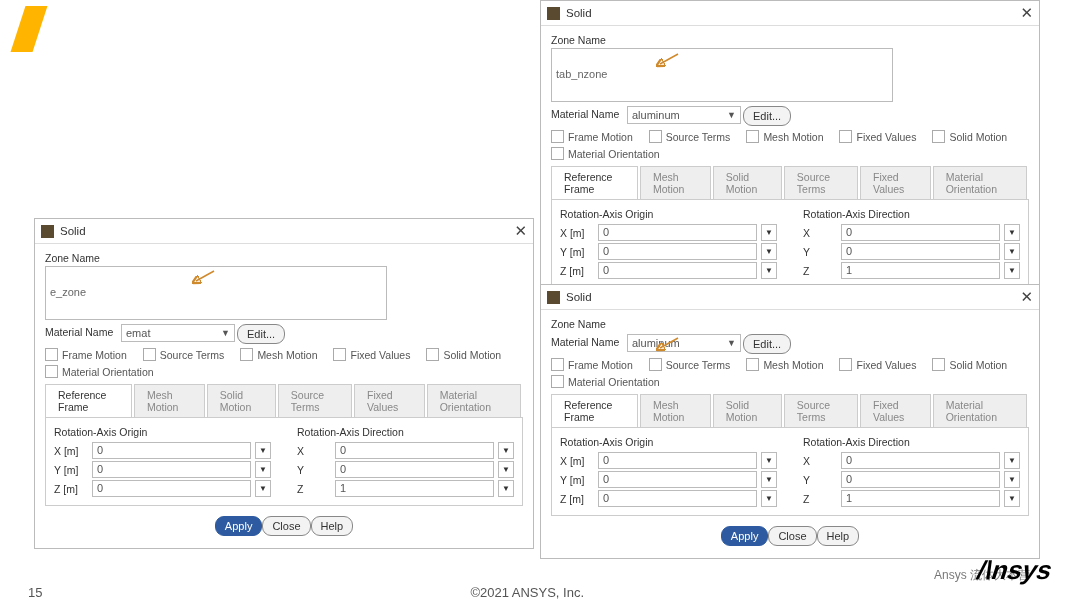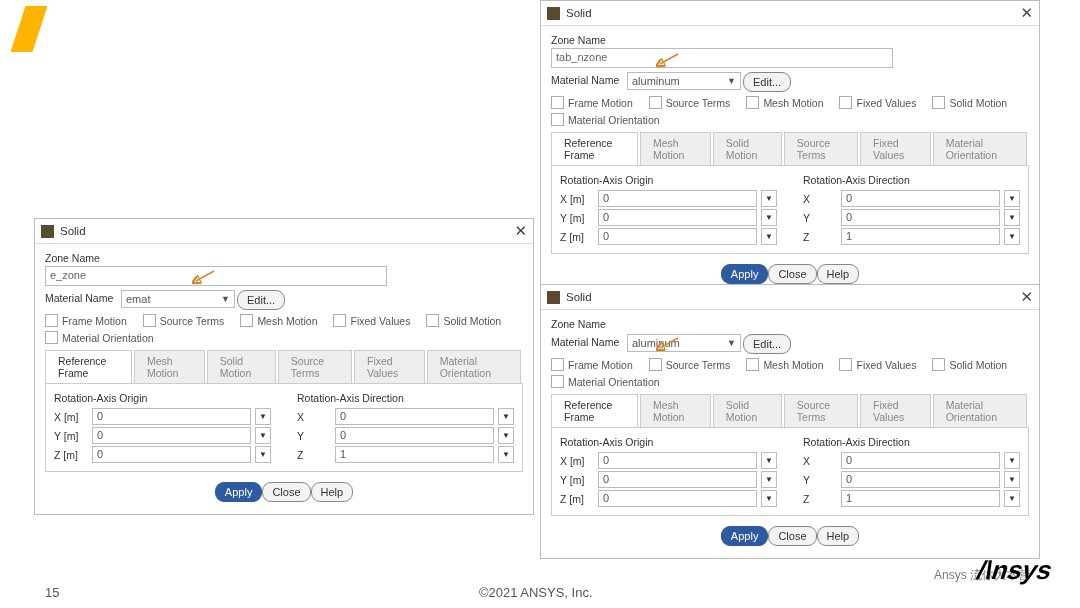--- a/index.html
+++ b/index.html
@@ -2,37 +2,37 @@
 <html><head>
 <meta charset="utf-8">
 <style>
 html,body{margin:0;padding:0;font-family:"Segoe UI",Arial,sans-serif;background:#fff;color:#222}
 .slide{position:relative;width:1080px;height:608px;overflow:hidden}
 .accent-bar{position:absolute;left:18px;top:6px;width:22px;height:46px;background:#ffb400;transform:skewX(-18deg)}
 .title{position:absolute;left:56px;top:12px;font-size:34px;font-weight:500;color:#433}
 .title .cn{font-size:34px}
 .bullet{position:absolute;left:84px;top:104px;font-size:22px;color:#444}
 .bullet::before{content:"• ";font-size:24px}
-.footer{position:absolute;left:17px;right:0;bottom:8px;display:flex;justify-content:space-between;align-items:center;padding:0 28px;font-size:13px;color:#555}
+.footer{position:absolute;left:0;right:0;bottom:8px;display:flex;justify-content:space-between;align-items:center;padding:0 28px;font-size:13px;color:#555}
 .footer .c{flex:1;text-align:center}
 .water{position:absolute;right:50px;bottom:24px;font-size:12px;color:rgba(0,0,0,.55)}
 .logo{position:absolute;right:28px;bottom:22px;font-size:26px;font-weight:700;color:#000}
 .logo span{display:inline-block;transform:skewX(-18deg)}
 
 .dlg{position:absolute;border:1px solid #bbb;background:#fff;font-size:11px;color:#333}
 .dlg1{left:34px;top:218px;width:498px}
 .dlg2{left:540px;top:0;width:498px}
 .dlg3{left:540px;top:284px;width:498px}
 .hdr{display:flex;align-items:center;padding:3px 6px;border-bottom:1px solid #ddd}
 .hdr .ico{width:13px;height:13px;background:#5a4a30;margin-right:6px}
 .hdr .ttl{font-size:11.5px;color:#333}
 .hdr .x{margin-left:auto;font-size:15px;cursor:pointer;color:#444}
 .body{padding:6px 10px 8px}
 .lbl{font-size:10.5px;color:#333;margin:2px 0 2px}
-.txt{display:block;width:332px;border:1px solid #bbb;background:#fff;color:#666;font-size:11px;padding:2px 4px;height:14px}
+.txt{display:block;width:332px;border:1px solid #bbb;background:#fff;color:#666;font-size:11px;padding:19px 4px;height:14px}
 .row{display:flex;align-items:flex-start;gap:2px;margin:4px 0}
 .sel{border:1px solid #bbb;background:#fff;width:104px;padding:2px 4px;font-size:11px;color:#555;display:flex;align-items:center}
 .sel .car{margin-left:auto;font-size:9px}
 .btn{border:1px solid #888;border-radius:9px;padding:3px 9px;font-size:11px;background:#f3f3f3;cursor:pointer}
 .btn.p{background:#2d5aa0;color:#fff;border-color:#2d5aa0}
 .cks{display:flex;flex-wrap:wrap;gap:4px 16px;margin:4px 0 6px}
 .ck{display:inline-flex;align-items:center;gap:4px;font-size:10.5px;color:#555}
 .ck i{width:11px;height:11px;border:1px solid #aaa;background:#fff}
 .tabs{display:flex;border-bottom:1px solid #ccc;margin:4px 0 0}
 .tab{padding:4px 12px;border:1px solid #ccc;border-bottom:none;background:#eee;font-size:10.5px;color:#888;margin-right:2px;cursor:pointer}

